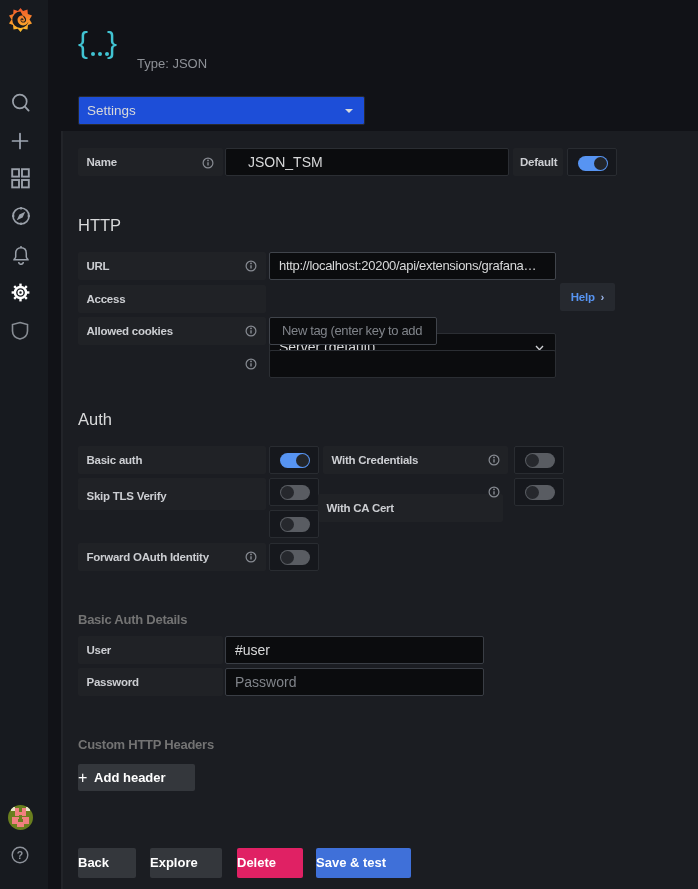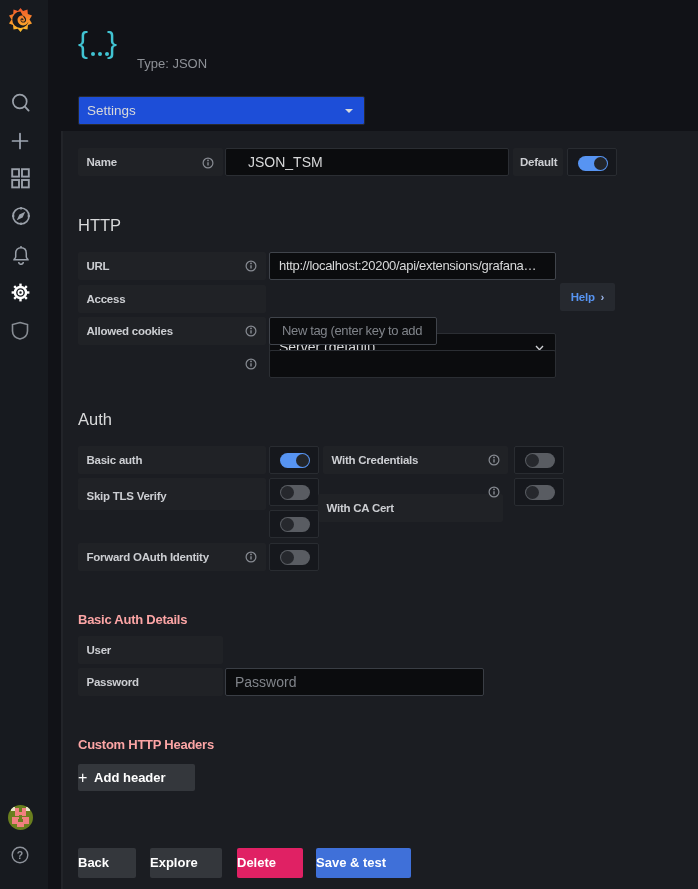--- a/index.html
+++ b/index.html
@@ -22,21 +22,21 @@
 #selbox .caret { position:absolute; right:11px; top:12px; width:0; height:0; border-left:4px solid transparent; border-right:4px solid transparent; border-top:4.5px solid #d8d9da; }
 
 
 #panel { position:absolute; left:61px; top:131px; width:637px; height:758px; background:#1b1d22; border-left:2px solid #222429; }
 
 .flabel { position:absolute; background:#202226; color:#ccced2; font-size:11.5px; letter-spacing:-0.25px; font-weight:700; height:28px; line-height:28px; padding-left:8.5px; border-radius:2px; }
 .finput { position:absolute; background:#0b0c0e; border:1px solid #2b2e33; color:#d8d9da; font-size:14px; height:28px; line-height:26px; padding-left:9px; border-radius:2px; white-space:nowrap; overflow:hidden; }
 .ph { color:#80848a; }
 .info { position:absolute; width:12px; height:12px; }
 .h2 { position:absolute; font-size:16.5px; color:#d8d9da; font-weight:400; }
-.h3 { position:absolute; font-size:13px; letter-spacing:-0.25px; color:#fca5a5; font-weight:700; }
+.h3 { position:absolute; font-size:13px; letter-spacing:-0.25px; color:#737373; font-weight:700; }
 
 .swbox { position:absolute; background:#16181d; border:1px solid #292c31; border-radius:2px; height:28px; }
 .sw { position:absolute; width:30px; height:15px; border-radius:8px; }
 .sw .knob { position:absolute; top:1px; width:13px; height:13px; border-radius:50%; }
 .sw.on { background:#5794f2; }
 .sw.on .knob { right:1px; background:#23262b; }
 .sw.off { background:#595c62; }
 .sw.off .knob { left:1px; background:#26282d; }
 
 .btn { position:absolute; height:30px; border-radius:2px; color:#fff; font-size:13px; font-weight:700; line-height:30px; }
@@ -236,20 +236,21 @@
       <circle cx="6" cy="3.4" r="0.9" fill="#878b92"></circle>
     </svg>
   <div class="swbox" style="left:269px;top:543px;width:50px;">
       <div class="sw off" style="left:10px;top:6px;">
         <div class="knob"></div>
       </div>
     </div>
 
   <div class="h3" style="left:78px;top:612px;">Basic Auth Details</div>
   <div class="flabel" style="left:78px;top:636px;width:145px;">User</div>
+  <div class="finput" style="left:225px;top:636px;width:259px;border-color:#3a3e45;">#user</div>
   <div class="flabel" style="left:78px;top:668px;width:145px;">Password</div>
   <div class="finput" style="left:225px;top:668px;width:259px;border-color:#3a3e45;"><span class="ph">Password</span></div>
 
   <div class="h3" style="left:78px;top:737px;">Custom HTTP Headers</div>
   <div class="btn" style="left:78px;top:764px;width:117px;height:27px;line-height:27px;background:#34373c;"><span style="font-weight:400;font-size:16px;vertical-align:-1px;">+</span>&nbsp; Add header</div>
 
   <div class="btn" style="left:78px;top:848px;width:58px;background:#34373c;">Back</div>
   <div class="btn" style="left:150px;top:848px;width:72px;background:#34373c;">Explore</div>
   <div class="btn" style="left:237px;top:848px;width:66px;background:#e02164;">Delete</div>
   <div class="btn" style="left:316px;top:848px;width:95px;background:#3f70d9;">Save &amp; test</div>

